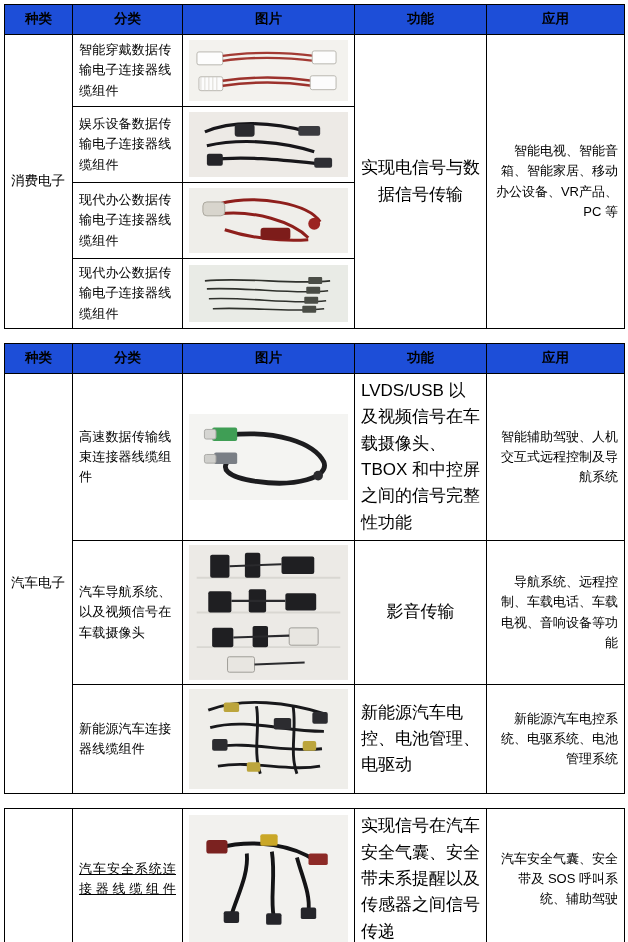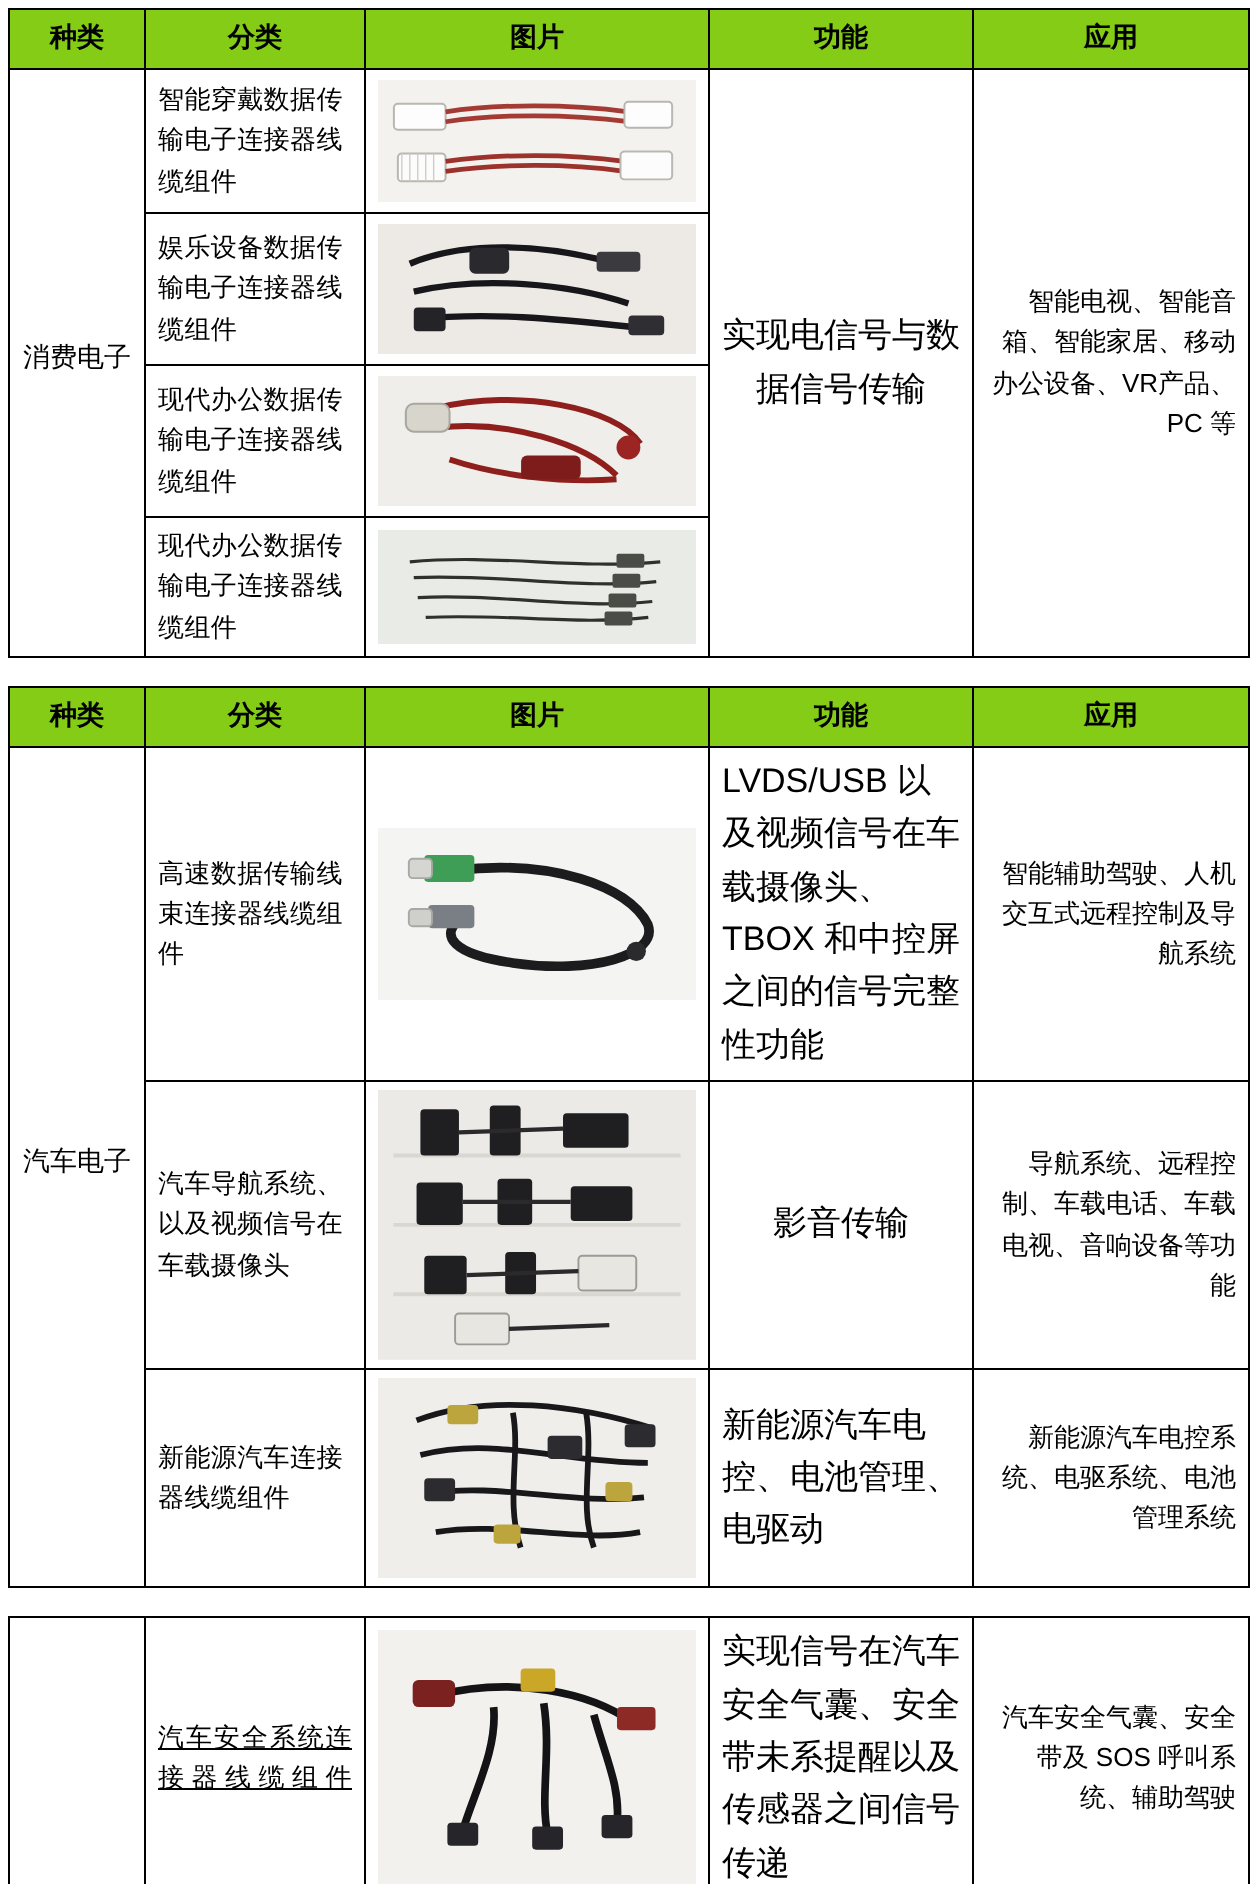--- a/index.html
+++ b/index.html
@@ -30,35 +30,33 @@
   table.spec td, table.spec th {
     border: 1px solid #000000;
     vertical-align: middle;
     padding: 4px 6px;
     box-sizing: border-box;
     line-height: 1.55;
   }
   table.spec thead th {
     text-align: center;
     font-weight: bold;
-    background: #84cc16;
+    background: #1d4ed8;
     font-size: 13.5px;
     height: 30px;
     padding: 3px 4px;
   }
   .col-kind { width: 68px; }
   .col-class { width: 110px; }
   .col-img   { width: 172px; }
   .col-func  { width: 132px; }
   .col-app   { width: 138px; }
 
   td.kind {
-    text-align: center;
     font-size: 13.5px;
-    font-family: Liberation Mono, monospace;
   }
   td.classname {
     text-align: left;
     font-size: 13px;
     letter-spacing: 0.2px;
     margin-left: 10px;
   }
   td.classname.justify {
     text-align: justify;
     text-align-last: justify;

